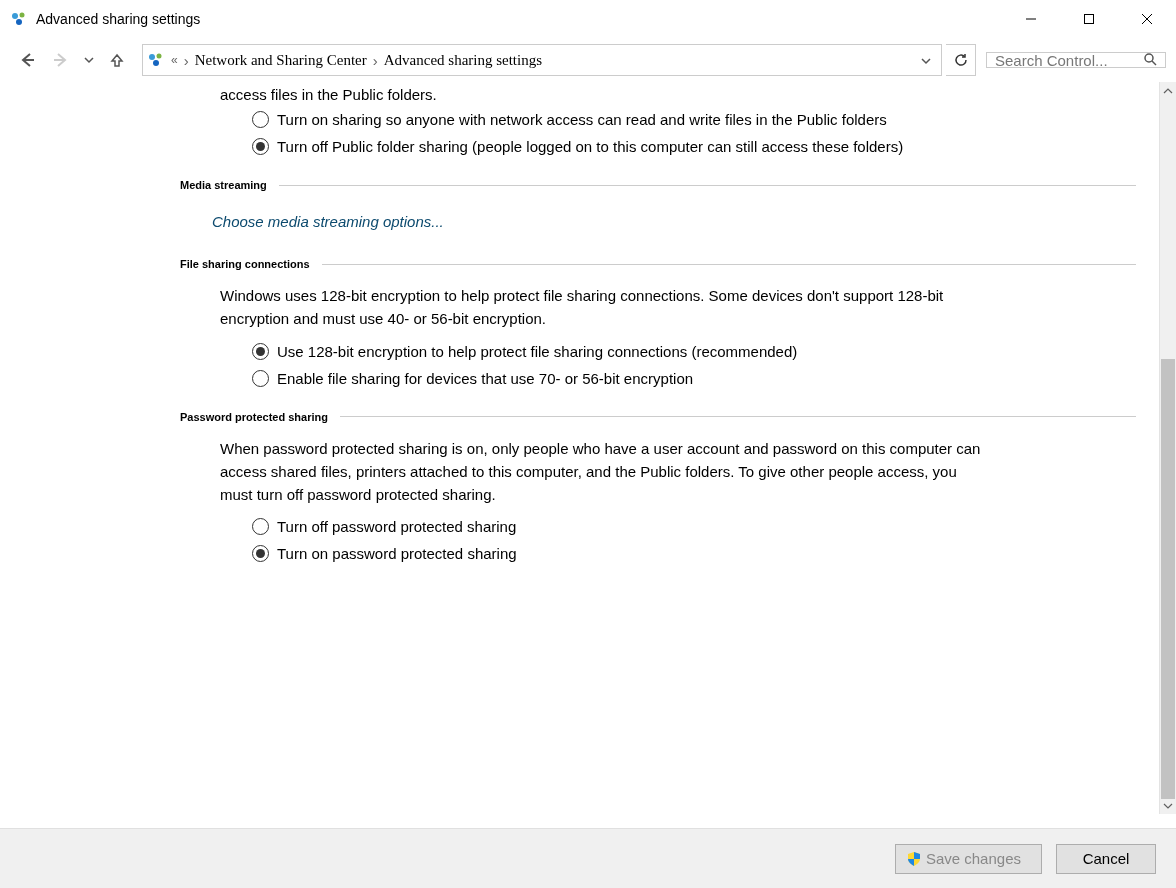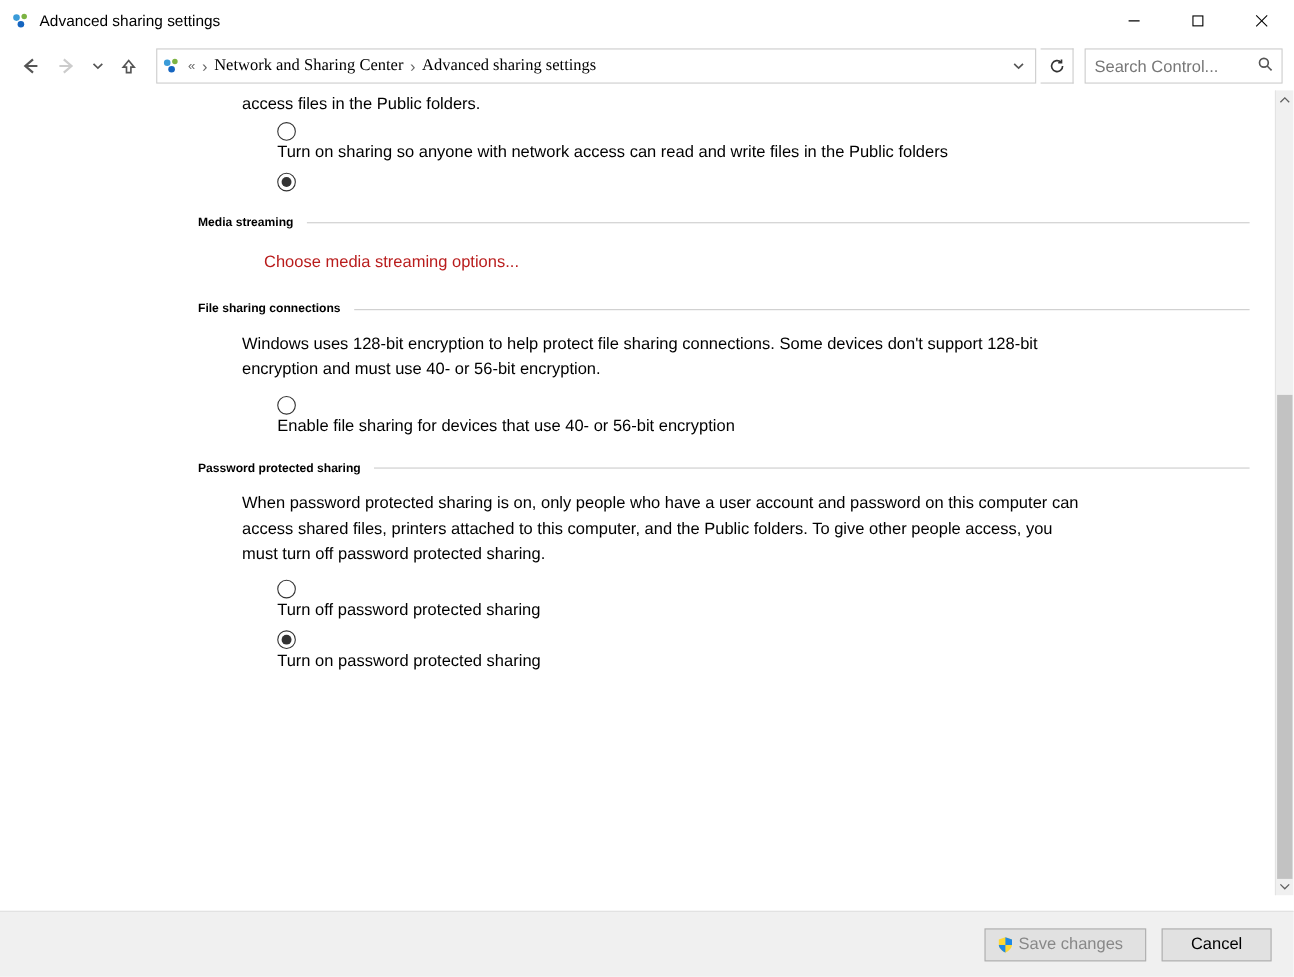--- a/index.html
+++ b/index.html
@@ -101,21 +101,21 @@
     width: 30px; height: 32px;
     border: 1px solid #ccc;
     border-left: none;
     display:flex; align-items:center; justify-content:center;
     margin-left: -6px;
     margin-right:6px;
     color:#333;
   }
   .search-box {
     width: 180px;
-    height: 32px;
+    height: 16px;
     border: 1px solid #ccc;
     display: flex;
     align-items: center;
     padding: 0 8px;
     color: #777;
     font-size: 15px;
     background:#fff;
   }
   .search-text {
     flex:1;
@@ -136,21 +136,20 @@
     height: 100%;
     overflow: hidden;
   }
   .partial { margin-left: 40px; }
   .radio-group { margin-left: 72px; margin-top: 4px; margin-bottom: 10px; }
   .radio-item {
     display: flex;
     align-items: flex-start;
     margin: 6px 0;
     line-height: 1.4;
-    flex-direction: column;
   }
   .radio {
     width: 17px; height: 17px;
     border: 1.5px solid #333;
     border-radius: 50%;
     margin-right: 8px;
     margin-top: 2px;
     flex-shrink: 0;
     display:flex; align-items:center; justify-content:center;
   }
@@ -172,25 +171,26 @@
   .section-line { flex:1; height:1px; background:#ccc; }
 
   .section-desc {
     margin-left: 40px;
     max-width: 770px;
     line-height: 1.55;
     margin-bottom: 10px;
   }
 
   .link {
-    color: #b91c1c;
-    margin-left: 60px;
+    color: #0c4a6e;
+    margin-left: 32px;
     display: inline-block;
     margin-top: 8px;
     margin-bottom: 6px;
+    font-style: italic;
   }
 
   
   .vscroll {
     position: absolute;
     right: 0; top: 0;
     width: 17px; height: 100%;
     background: #f0f0f0;
     border-left: 1px solid #e3e3e3;
     display: flex;
@@ -340,40 +340,45 @@
 
     <div class="partial">access files in the Public folders.</div>
 
     <div class="radio-group">
       <div class="radio-item">
         <span class="radio"></span>
         <span class="radio-label">Turn on sharing so anyone with network access can read and write files in the Public folders</span>
       </div>
       <div class="radio-item">
         <span class="radio checked"></span>
+        <span class="radio-label">Turn off Public folder sharing (people logged on to this computer can still access these folders)</span>
       </div>
     </div>
 
     
     <div class="section-header">
       <span class="section-title">Media streaming</span>
       <span class="section-line"></span>
     </div>
     <a class="link">Choose media streaming options...</a>
 
     
     <div class="section-header">
       <span class="section-title">File sharing connections</span>
       <span class="section-line"></span>
     </div>
     <div class="section-desc">Windows uses 128-bit encryption to help protect file sharing connections. Some devices don't support 128-bit encryption and must use 40- or 56-bit encryption.</div>
     <div class="radio-group">
       <div class="radio-item">
+        <span class="radio checked"></span>
+        <span class="radio-label">Use 128-bit encryption to help protect file sharing connections (recommended)</span>
+      </div>
+      <div class="radio-item">
         <span class="radio"></span>
-        <span class="radio-label">Enable file sharing for devices that use 40- or 56-bit encryption</span>
+        <span class="radio-label">Enable file sharing for devices that use 70- or 56-bit encryption</span>
       </div>
     </div>
 
     
     <div class="section-header">
       <span class="section-title">Password protected sharing</span>
       <span class="section-line"></span>
     </div>
     <div class="section-desc">When password protected sharing is on, only people who have a user account and password on this computer can access shared files, printers attached to this computer, and the Public folders. To give other people access, you must turn off password protected sharing.</div>
     <div class="radio-group">

